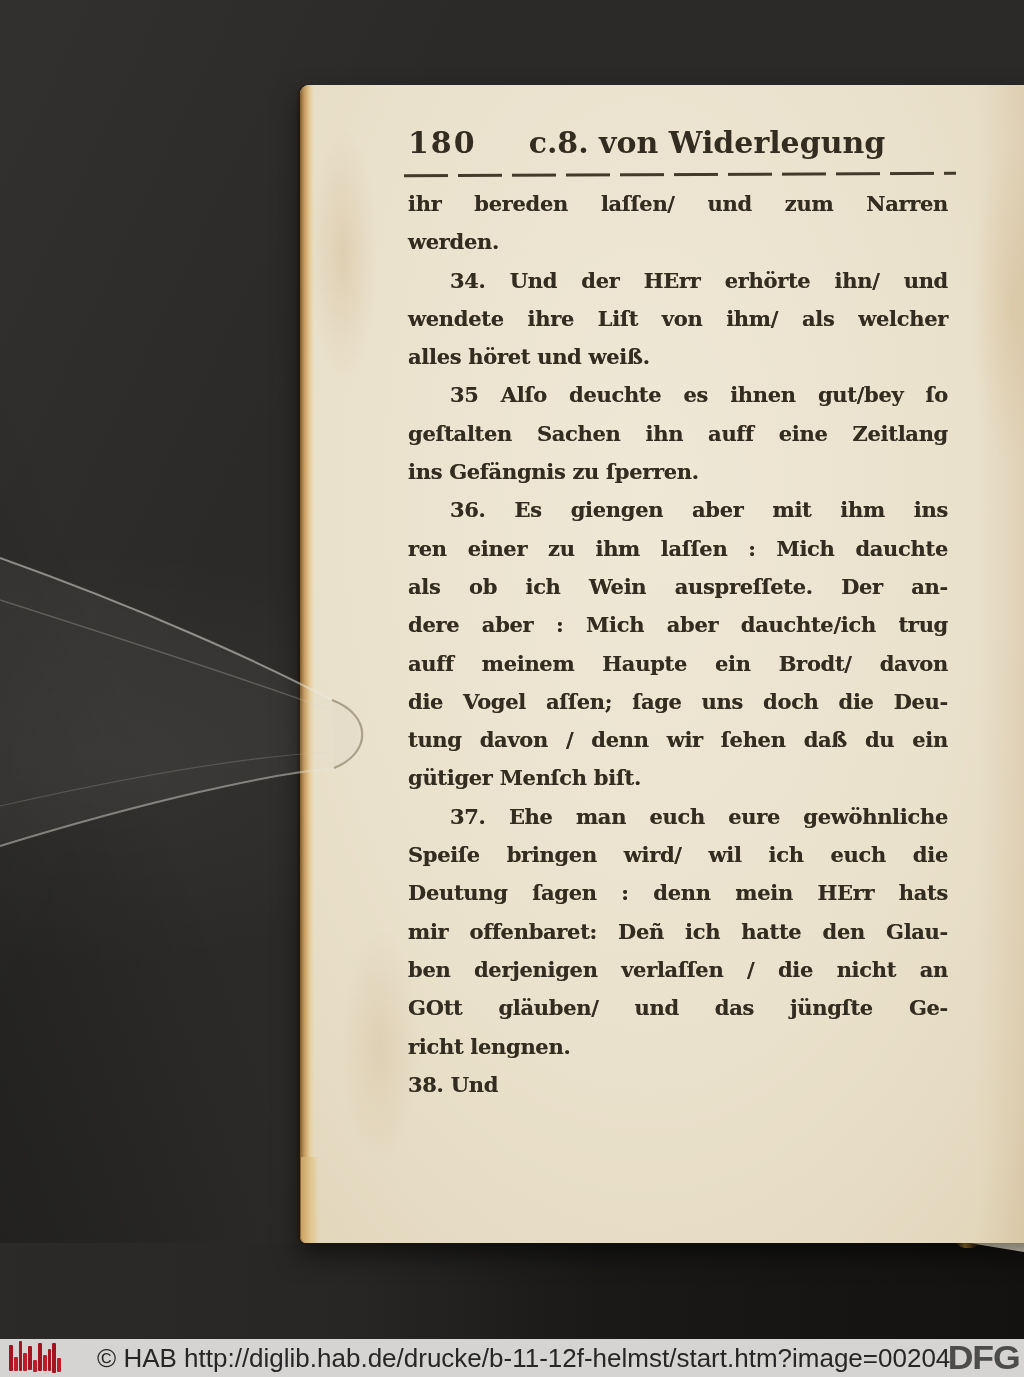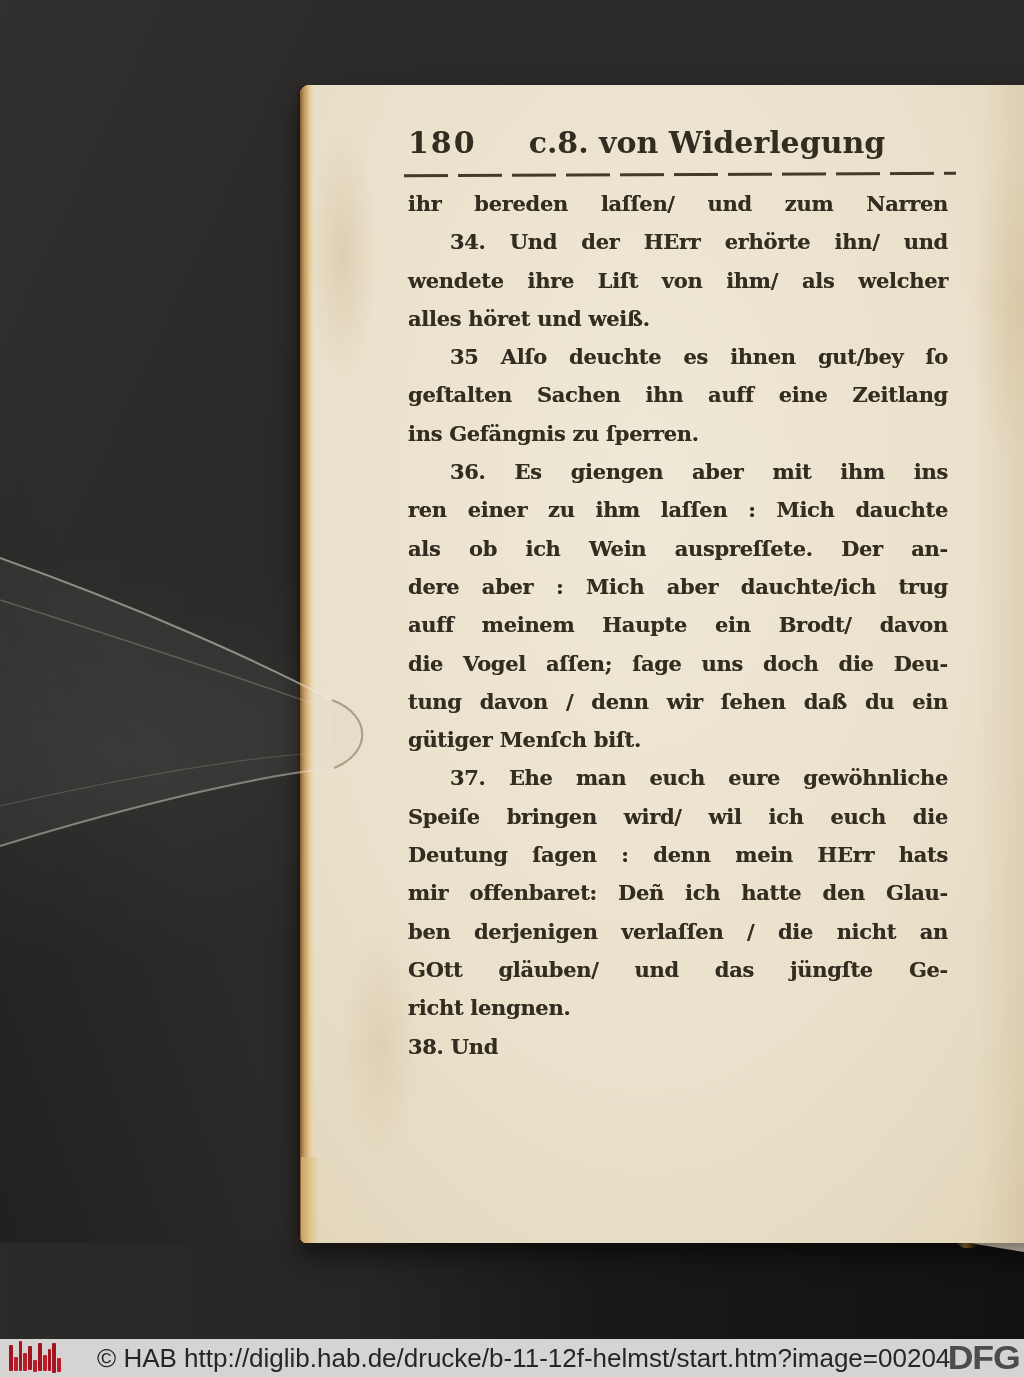--- a/index.html
+++ b/index.html
@@ -109,20 +109,21 @@
     <div class="corner-wedge"></div>
 
     <div class="pg-header">
       <span class="pg-num">180</span>
       <span class="pg-title">c.8. von Widerlegung</span>
     </div>
     <div class="rule"></div>
 
     <div class="text-block">
       <div class="l j">ihr bereden laſſen/ und zum Narren</div>
+      <div class="l">werden.</div>
       <div class="l j ind">34. Und der HErr erhörte ihn/ und</div>
       <div class="l j">wendete ihre Liſt von ihm/ als welcher</div>
       <div class="l">alles höret und weiß.</div>
       <div class="l j ind">35 Alſo deuchte es ihnen gut/bey ſo</div>
       <div class="l j">geſtalten Sachen ihn auff eine Zeitlang</div>
       <div class="l">ins Gefängnis zu ſperren.</div>
       <div class="l j ind">36. Es giengen aber mit ihm ins</div>
       <div class="l j">ren einer zu ihm laſſen : Mich dauchte</div>
       <div class="l j">als ob ich Wein auspreſſete. Der an-</div>
       <div class="l j">dere aber : Mich aber dauchte/ich trug</div>

